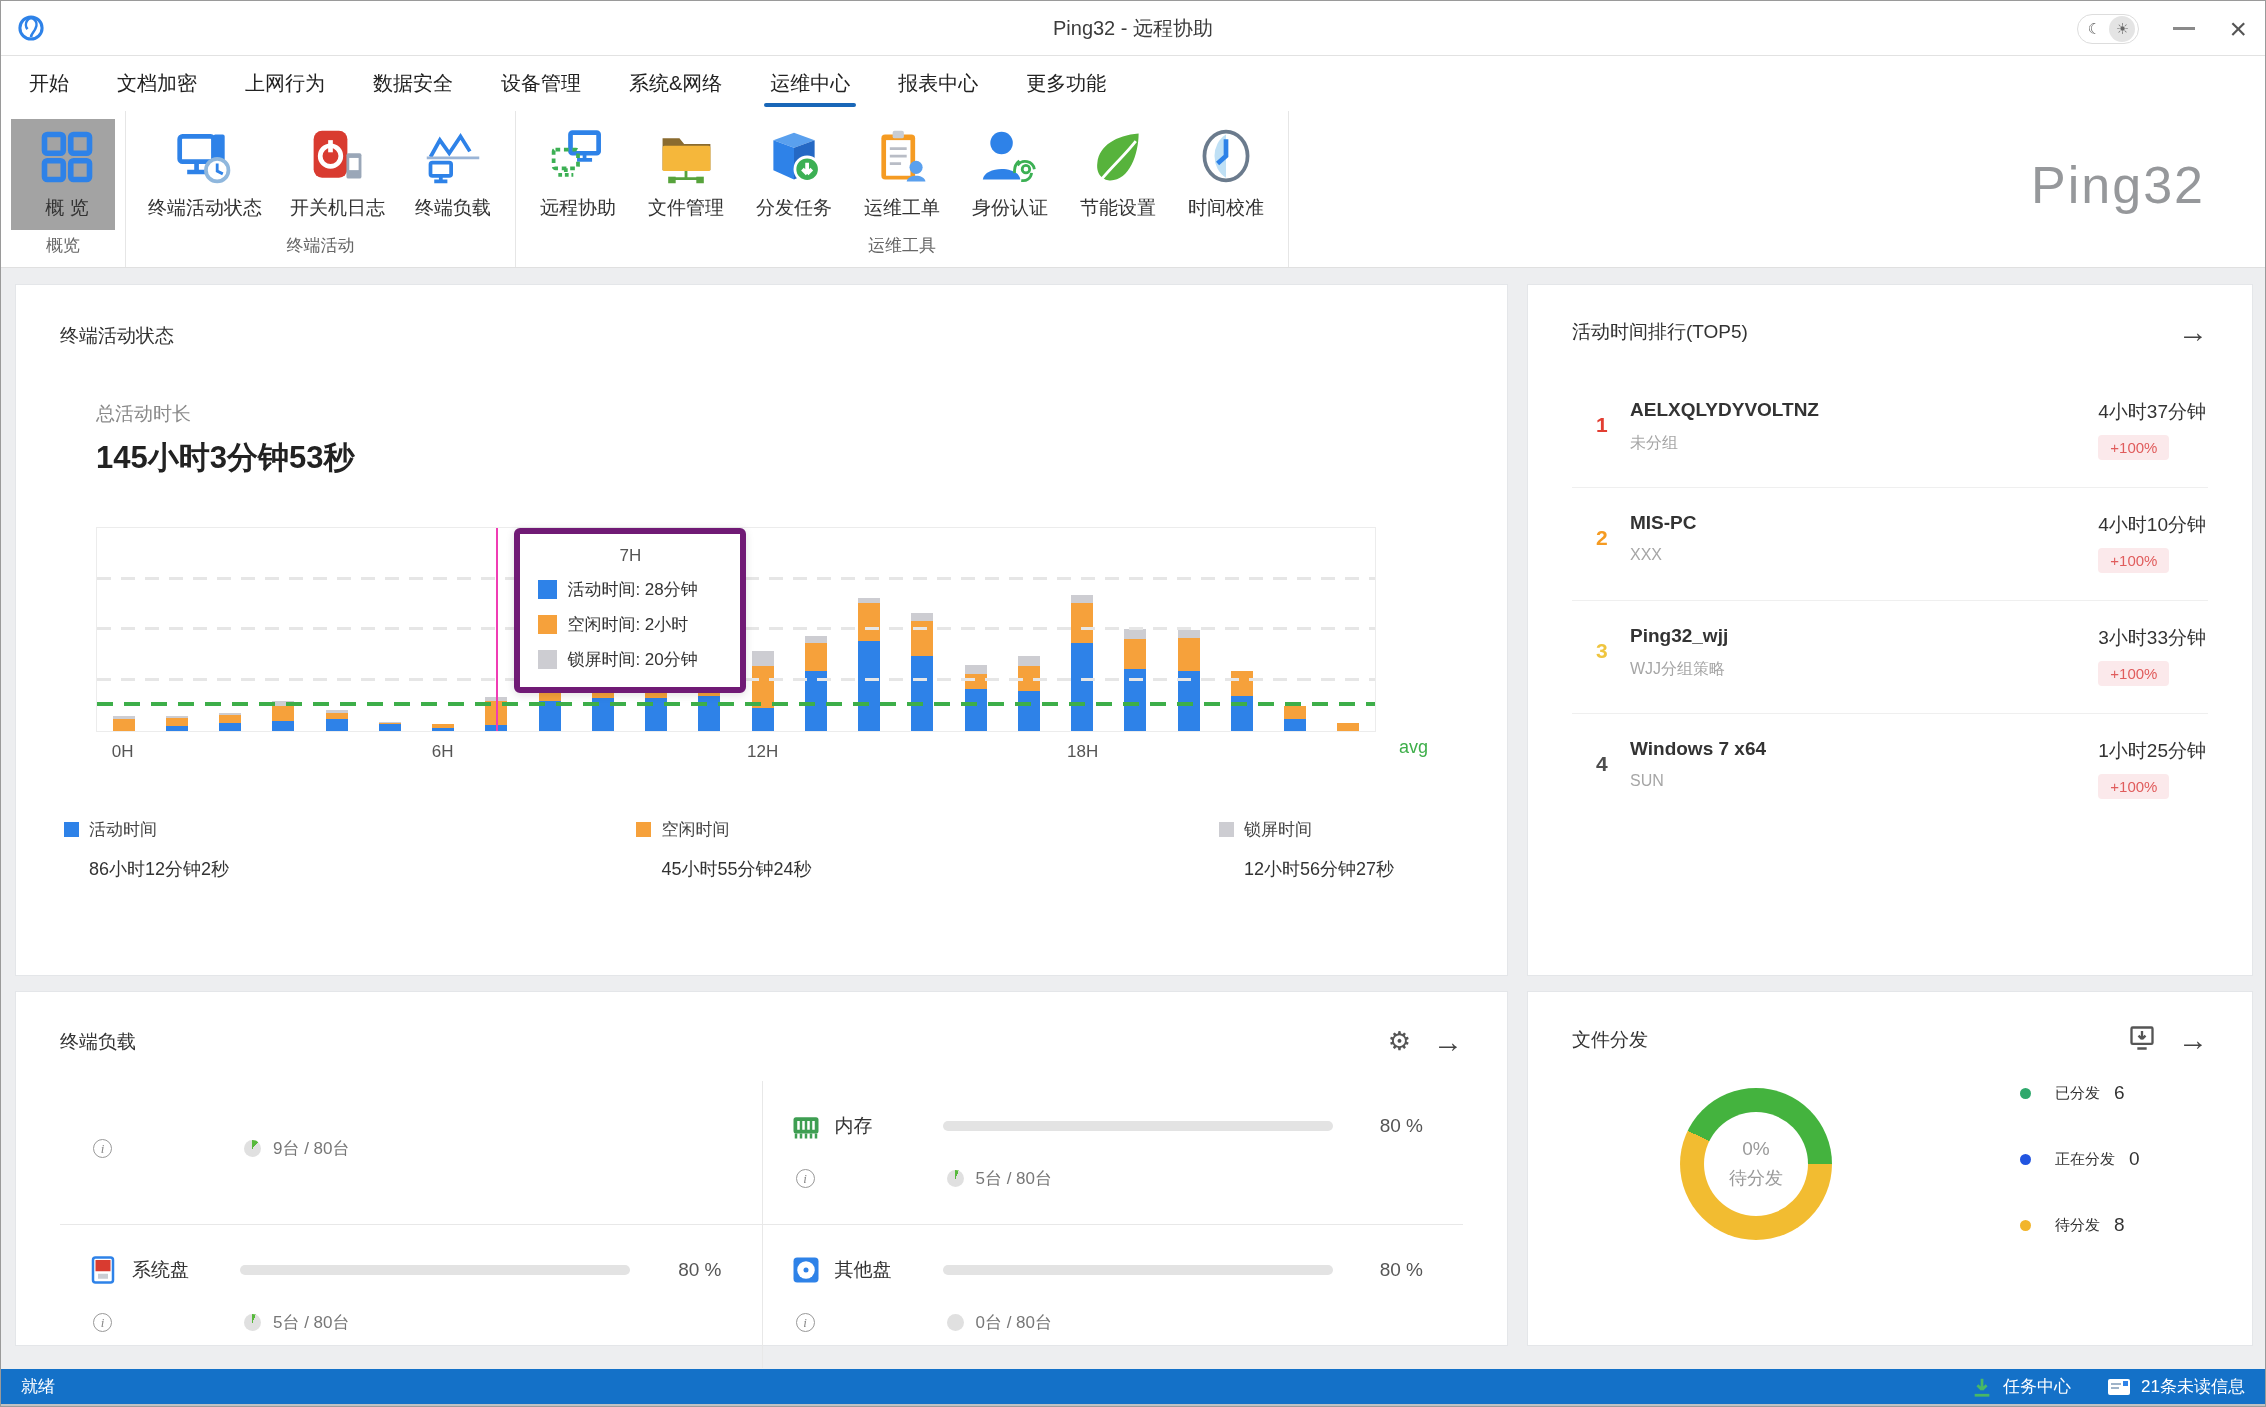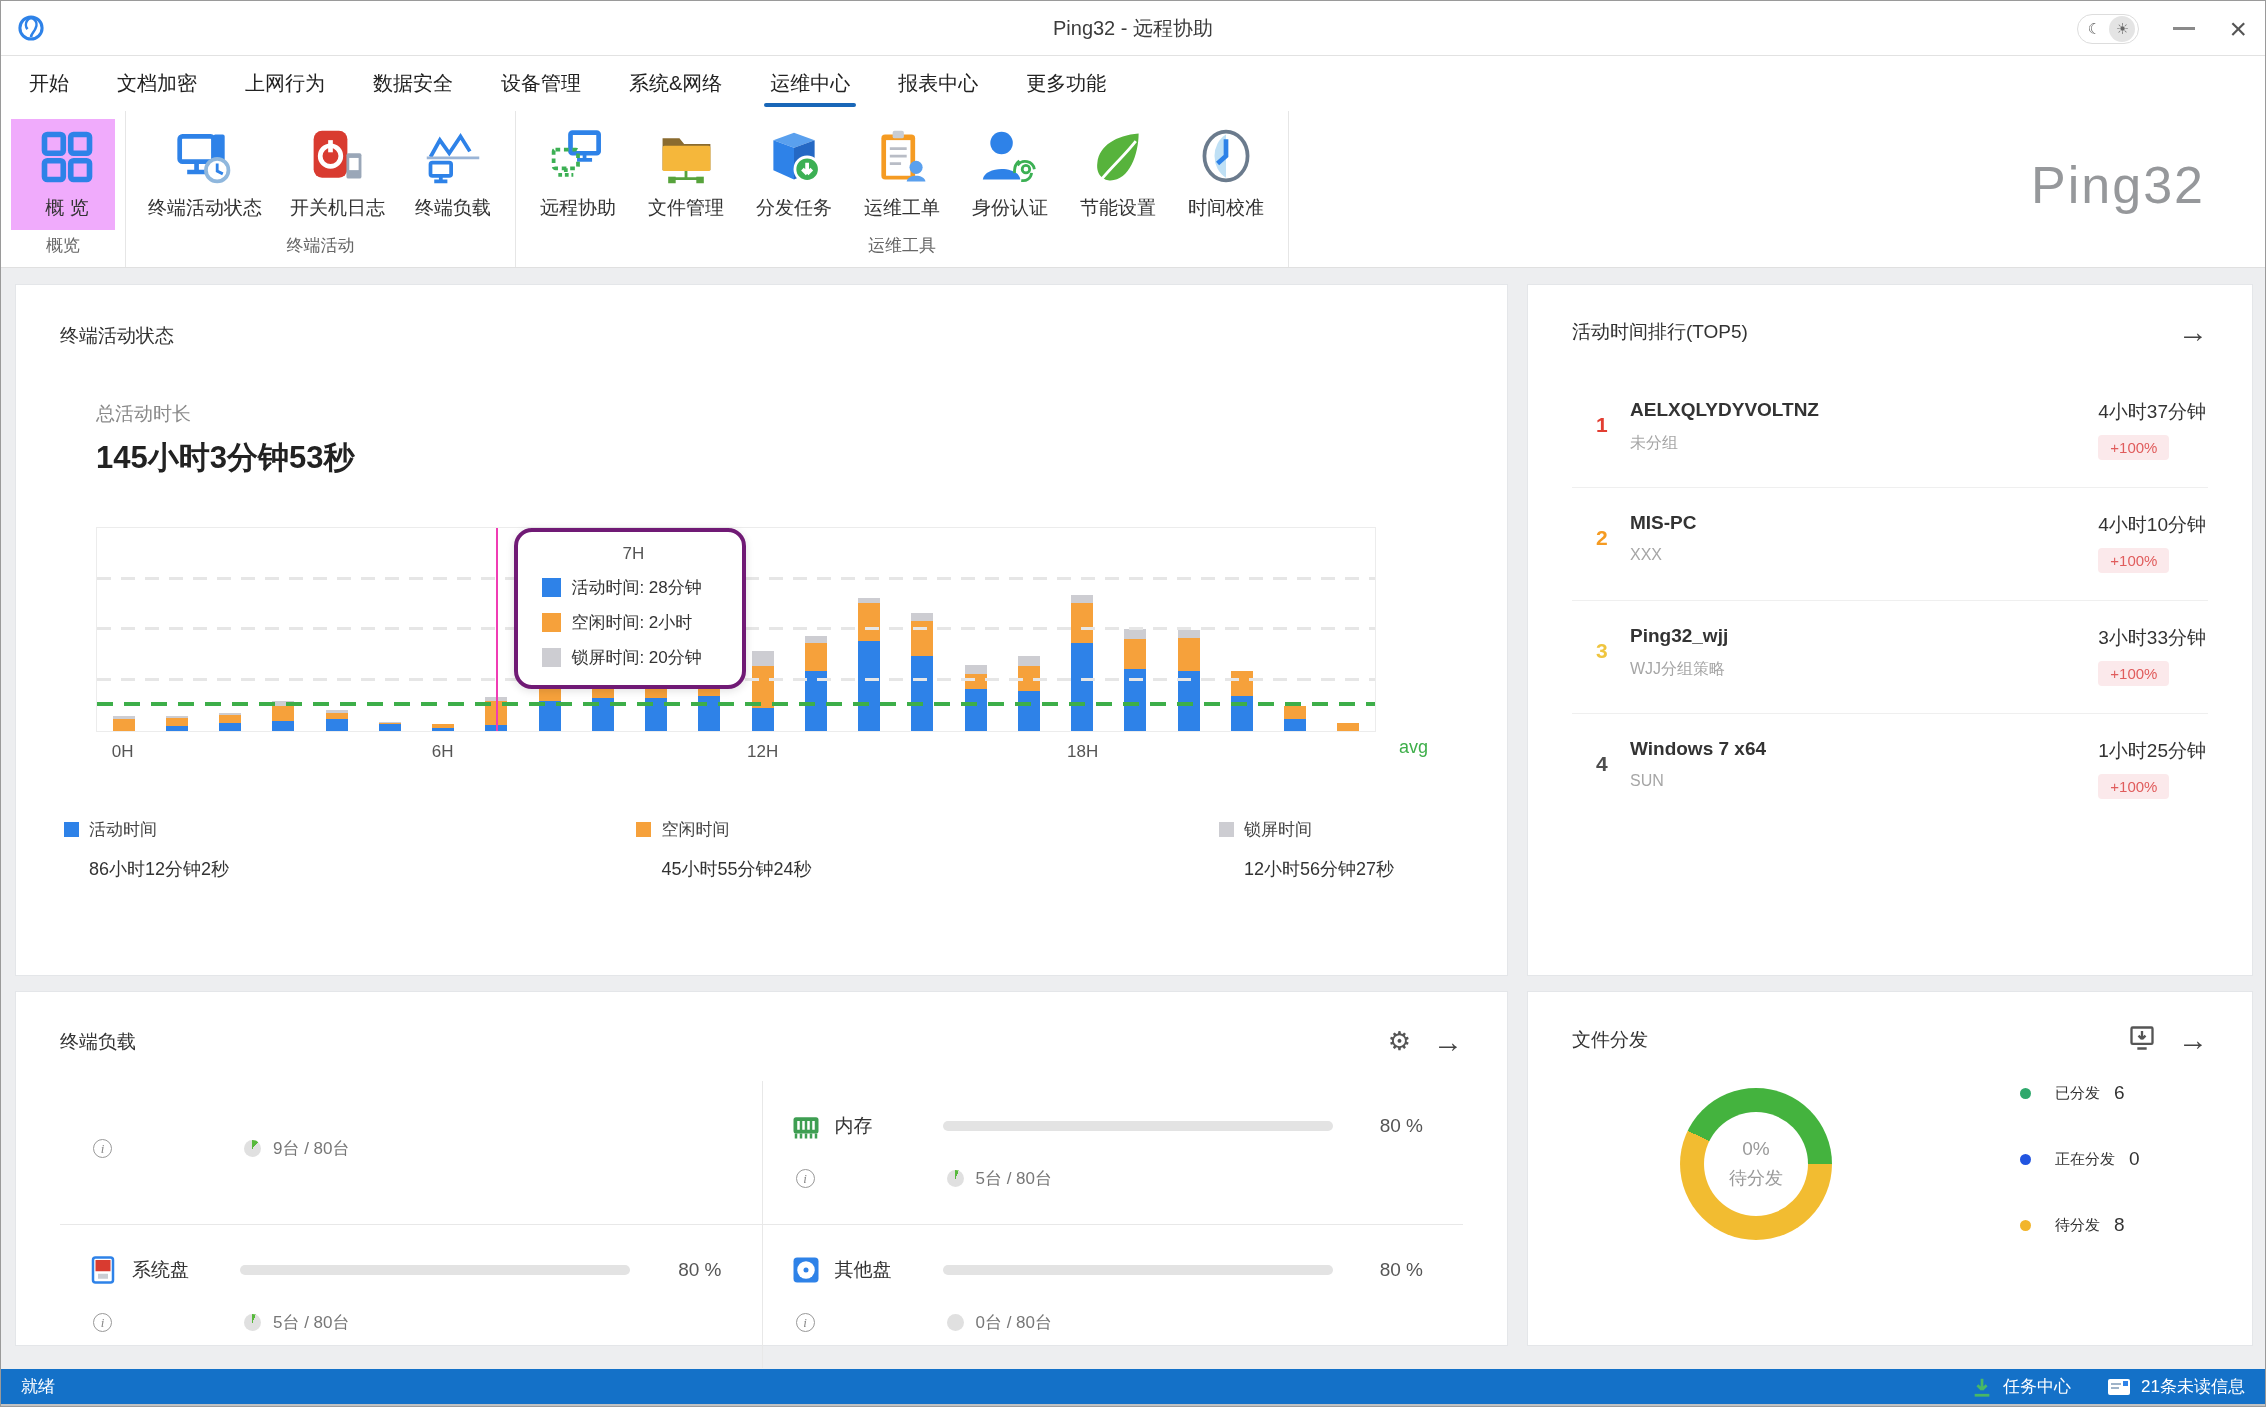--- a/index.html
+++ b/index.html
@@ -23,21 +23,21 @@
   .tab { position:relative; display:flex; align-items:center; padding:0 24px; font-size:20px; color:#222; cursor:default; }
   .tab.active::after { content:""; position:absolute; left:18px; right:18px; bottom:4px; height:4px; background:#1967B8; border-radius:2px; }
 
   
   .ribbon { position:relative; height:157px; background:#fff; border-bottom:1px solid #e0e0e0; display:flex; }
   .rgroup { display:flex; flex-direction:column; border-right:1px solid #e6e6e6; }
   .g-items { flex:1; display:flex; align-items:stretch; padding:8px 10px 0 10px; gap:4px; }
   .ritem { display:flex; flex-direction:column; align-items:center; justify-content:flex-start; padding:6px 12px 0 12px; min-width:104px; }
   .ritem .ric { width:64px; height:64px; display:flex; align-items:center; justify-content:center; }
   .ritem .rlabel { margin-top:6px; font-size:19px; color:#333; white-space:nowrap; }
-  .ritem.selected { background:#f0abfc;padding-left:20px; }
+  .ritem.selected { background:#a3a3a3;padding-left:20px; }
   .g-label { text-align:center; font-size:17px; color:#666; padding:4px 0 10px 0; }
   .brand { position:absolute; right:60px; top:44px; font-size:52px; color:#96989b; letter-spacing:2px; font-weight:500; }
 
   
   .main { position:relative; height:1101px; background:#EDEEF0; }
   .panel { position:absolute; background:#fff; border:1px solid #E4E6E9; }
   .panel-head { display:flex; justify-content:space-between; align-items:center; }
   .p-title { font-size:19px; color:#333; }
   .head-icons { display:flex; align-items:center; gap:22px; }
   .arrow-ic { font-size:30px; color:#444; line-height:30px; }
@@ -56,21 +56,21 @@
   .gridline { position:absolute; left:0; right:0; height:3px; background:repeating-linear-gradient(90deg,#e6e6e6 0 14px,transparent 14px 24px); }
   .avg-line { position:absolute; left:0; right:0; bottom:25px; height:4px; z-index:5; background:repeating-linear-gradient(90deg,#3DAE49 0 16px,transparent 16px 27px); }
   .avg-label { position:absolute; right:-52px; bottom:14px; font-size:18px; color:#3DAE49; }
   .hover-line { position:absolute; top:0; bottom:0; left:calc(7.5/24*100%); width:2px; background:#F03CB4; z-index:6; }
   .slot { flex:1; display:flex; align-items:flex-end; justify-content:center; }
   .bar { width:22px; display:flex; flex-direction:column; justify-content:flex-end; }
   .seg { width:100%; }
   .bar.hatch .seg { background-image:repeating-linear-gradient(135deg,rgba(255,255,255,.5) 0 3px,transparent 3px 7px); }
   .xaxis { position:relative; height:30px; margin-top:10px; }
   .xtick { position:absolute; transform:translateX(-50%); font-size:17px; color:#555; }
-  .tooltip { position:absolute; z-index:10; top:0; left:calc(7.5/24*100% + 18px); width:232px; background:#fff; border:4px solid #701a75; border-radius:18px; box-shadow:0 2px 8px rgba(0,0,0,.12); padding:12px 18px 16px 24px; }
+  .tooltip { position:absolute; z-index:10; top:0; left:calc(7.5/24*100% + 18px); width:232px; background:#fff; border:6px solid #701a75; border-radius:6px; box-shadow:0 2px 8px rgba(0,0,0,.12); padding:12px 18px 16px 18px; }
   .tt-title { text-align:center; font-size:17px; color:#555; margin-bottom:10px; }
   .tt-row { display:flex; align-items:center; gap:10px; margin-top:12px; font-size:17px; color:#333; }
   .tt-sq { width:19px; height:19px; flex:0 0 19px; }
   .chart-legend { display:flex; justify-content:space-between; width:1330px; margin:46px 0 0 4px; }
   .cl-item { }
   .cl-top { display:flex; align-items:center; gap:10px; font-size:17px; color:#444; }
   .cl-sq { width:15px; height:15px; }
   .cl-val { margin:16px 0 0 25px; font-size:18px; color:#333; }
 
   

